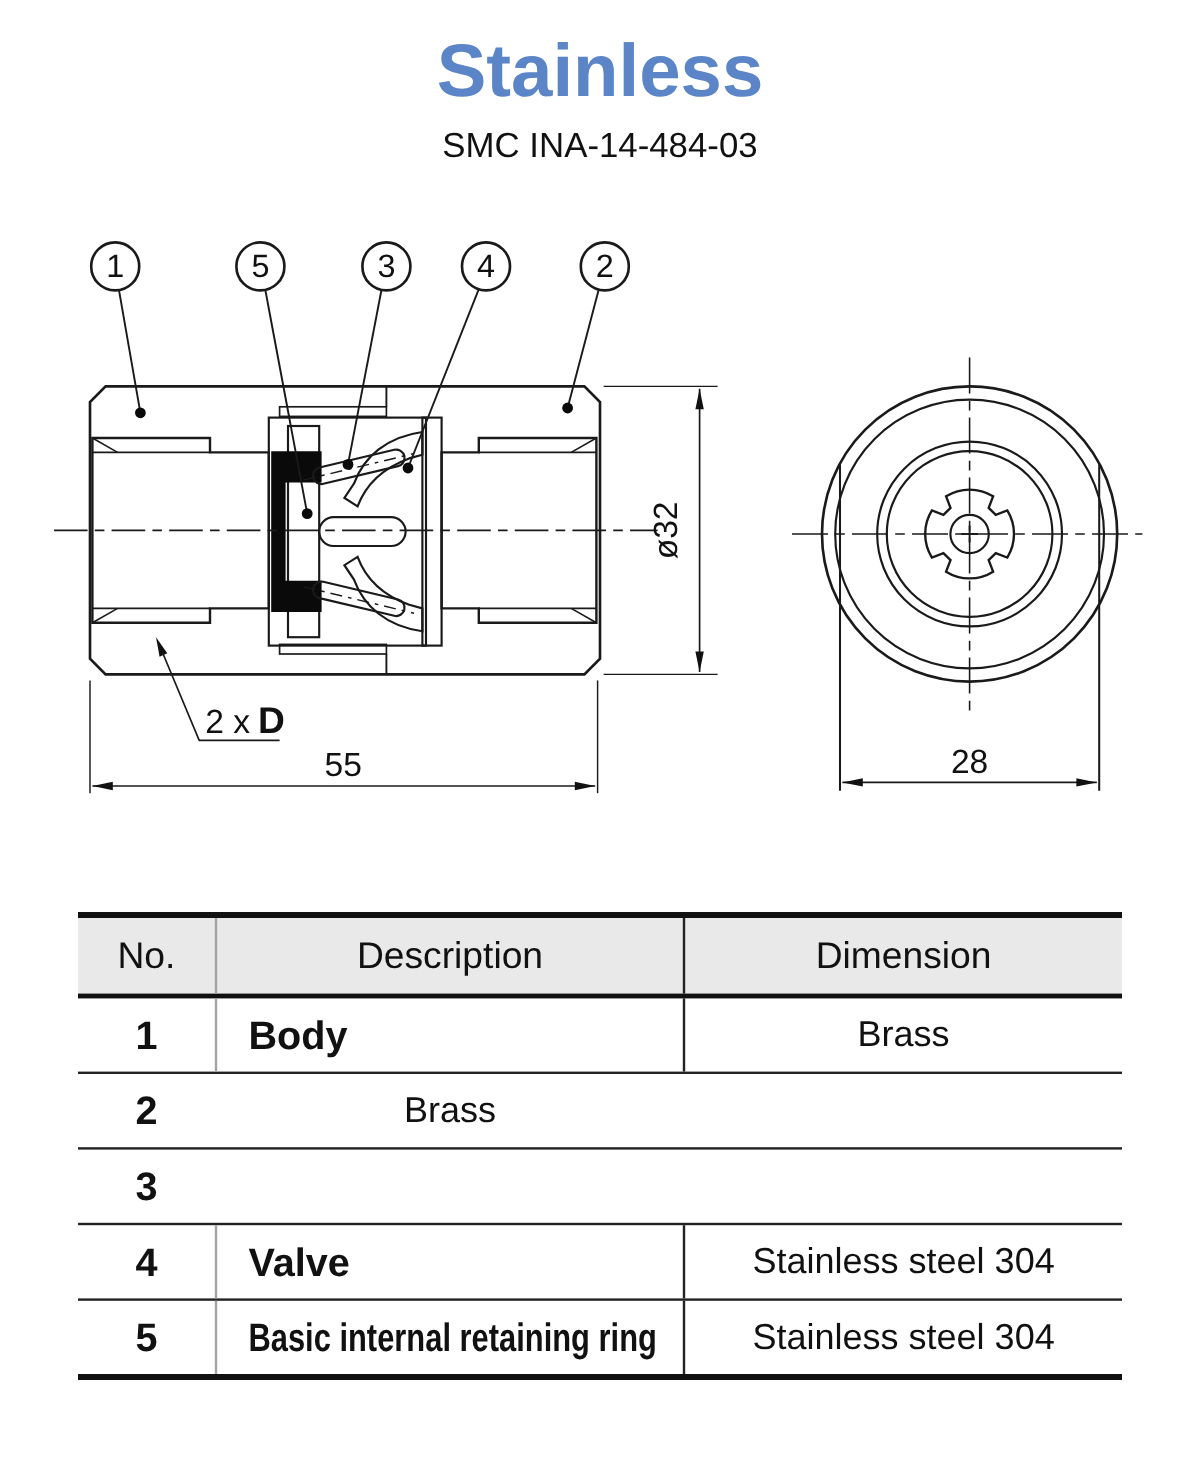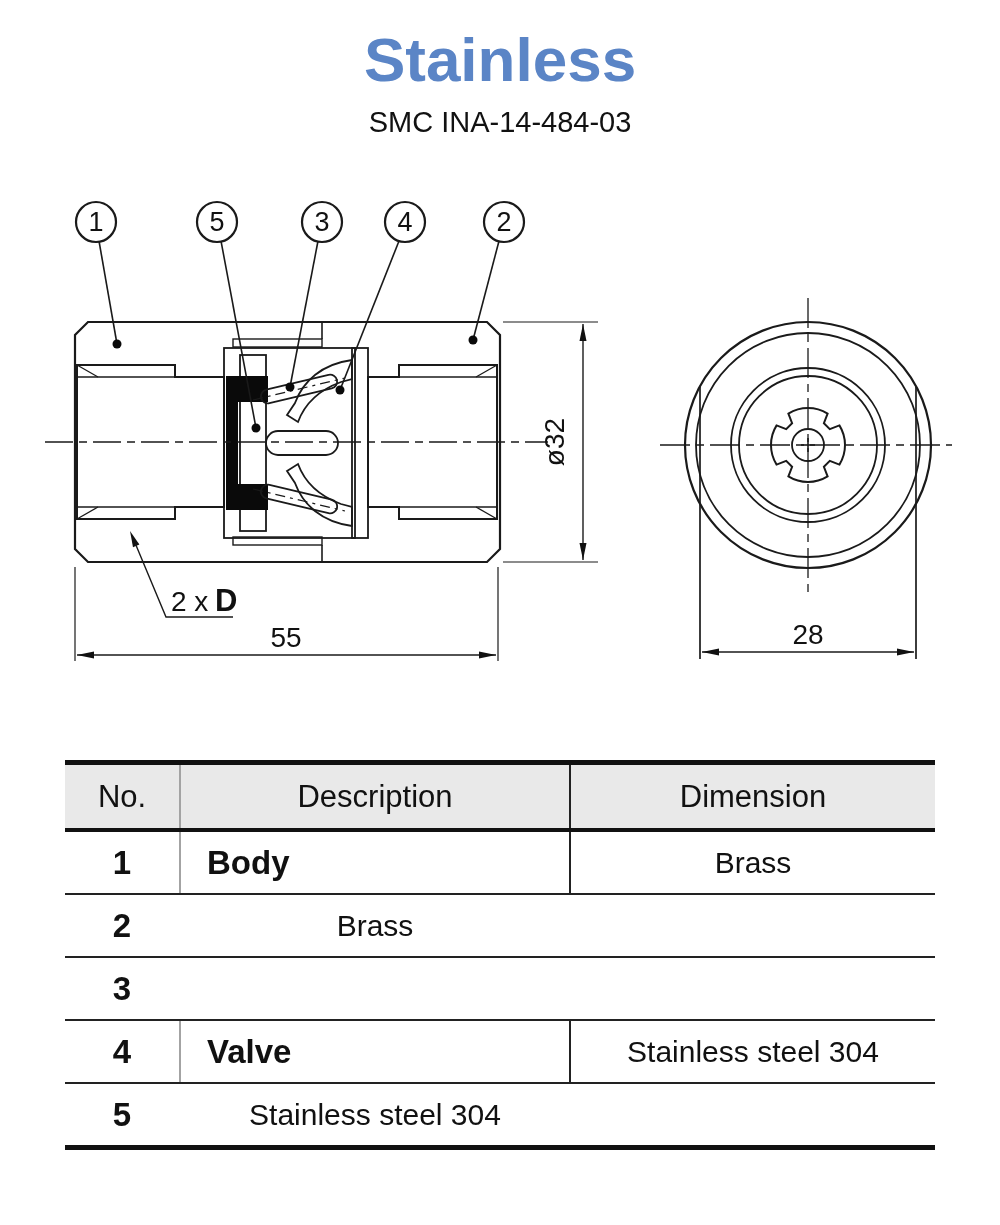--- a/index.html
+++ b/index.html
@@ -208,19 +208,22 @@
       <div class="cell no-txt">4</div>
       <div class="cell desc mid">
           <span class="desc-txt">Valve</span>
         </div>
       <div class="cell">
           <span class="mat-txt">Stainless steel 304</span>
         </div>
     </div>
     <div class="t-row t-body-row">
       <div class="cell no-txt">5</div>
+      <div class="cell desc mid">
+          <span class="desc-txt cond78">Basic internal retaining ring</span>
+        </div>
       <div class="cell">
           <span class="mat-txt">Stainless steel 304</span>
         </div>
     </div>
   </div>
 
 </div>
 
 </body></html>

